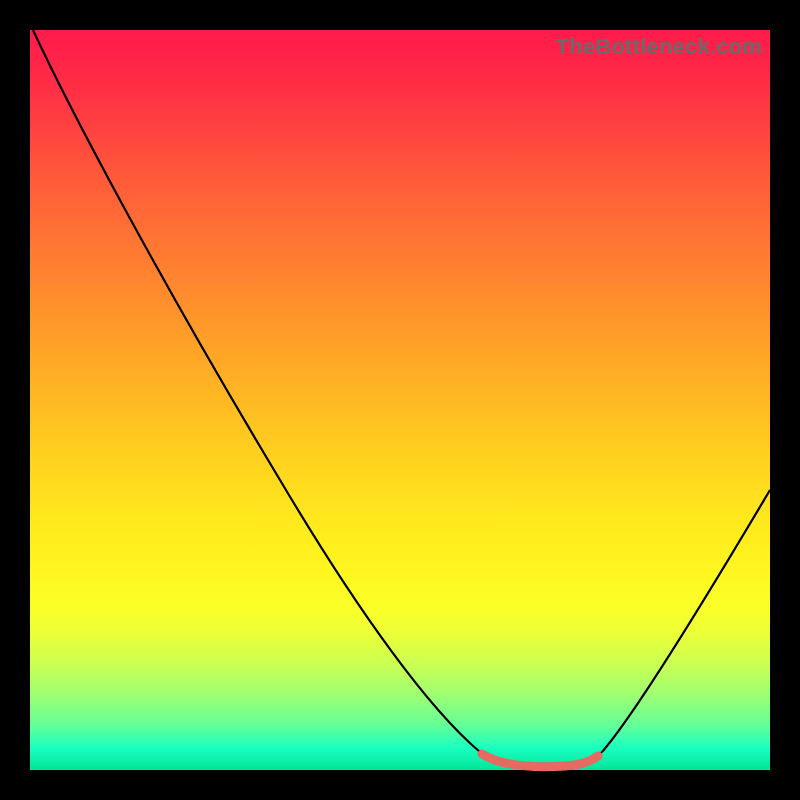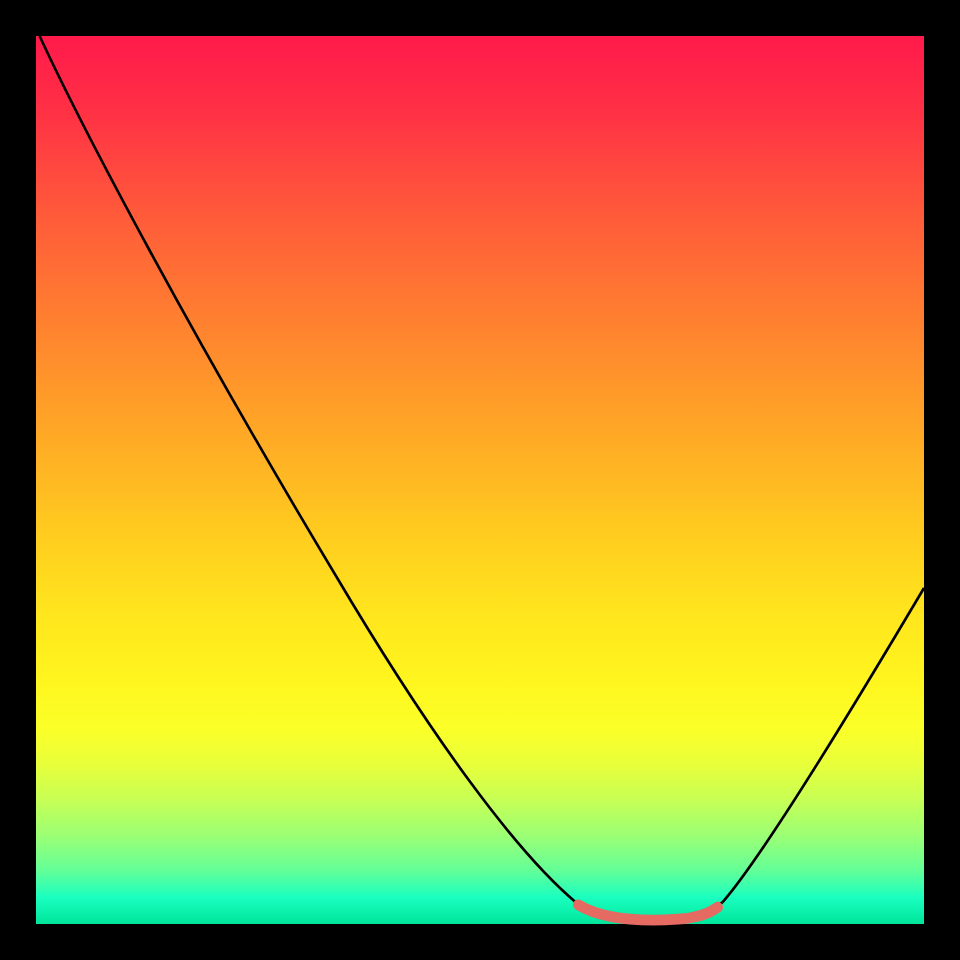--- a/index.html
+++ b/index.html
@@ -69,20 +69,21 @@
     stroke-width: 9;
     fill: none;
     stroke-linecap: round;
   }
 </style>
 </head>
 <body>
 
 <div class="frame">
   <div class="plot">
+    <div class="watermark">TheBottleneck.com</div>
 
     <svg class="curve" viewBox="0 0 740 740">
 
       <path class="black-line" d="M 3 0
                C 40 80, 130 250, 250 450
                C 330 585, 400 680, 450 722"></path>
 
       <path class="black-line" d="M 450 722
                C 470 735, 500 737, 530 735
                C 548 734, 562 730, 572 722"></path>

